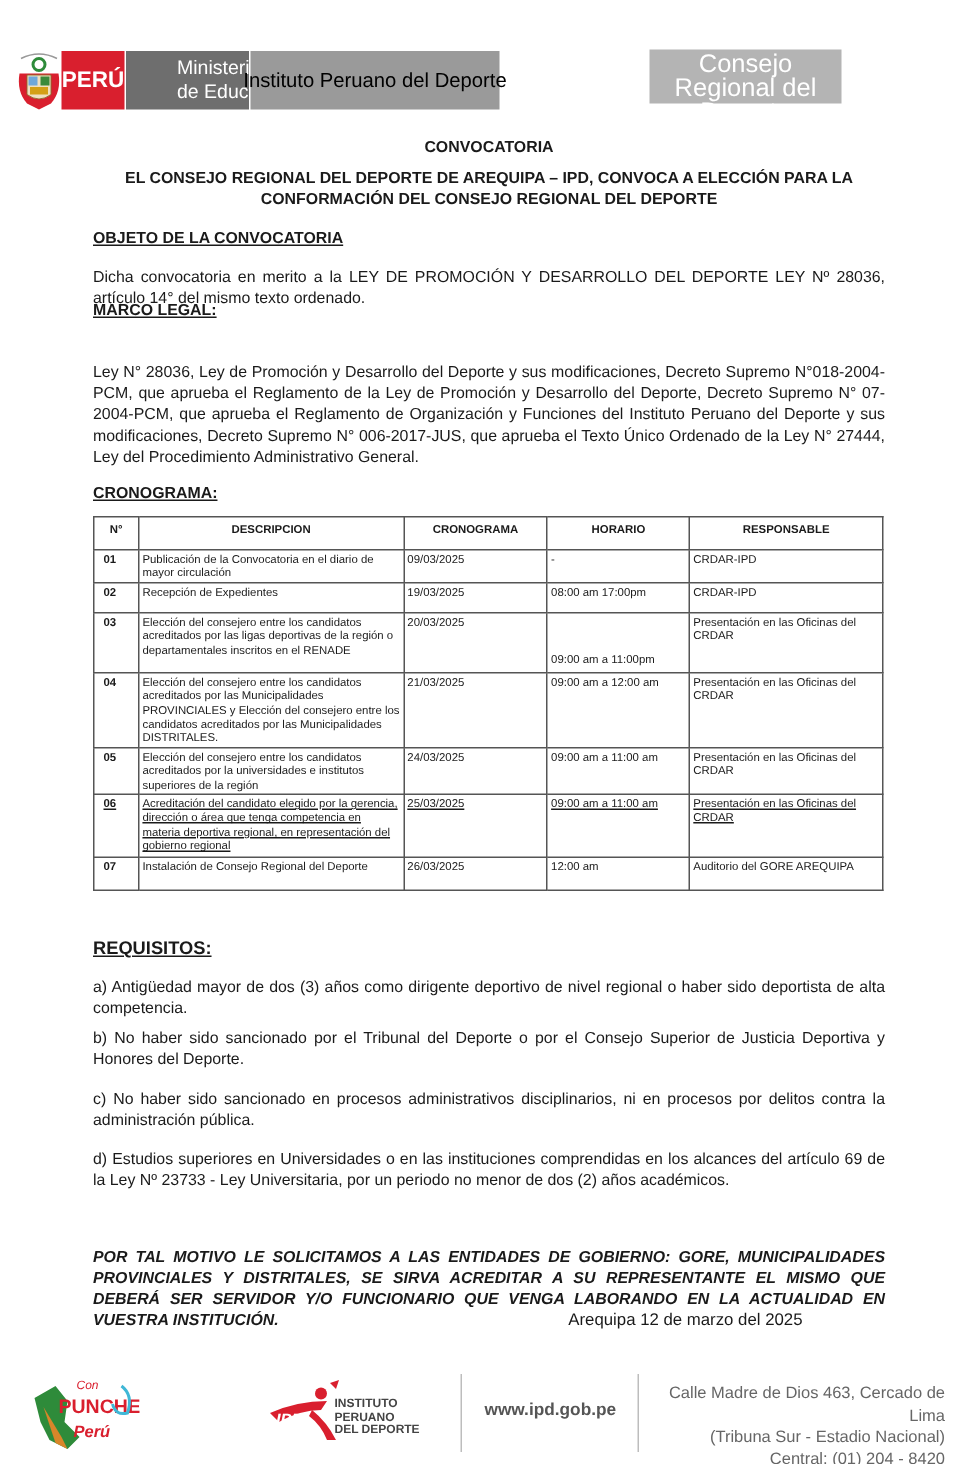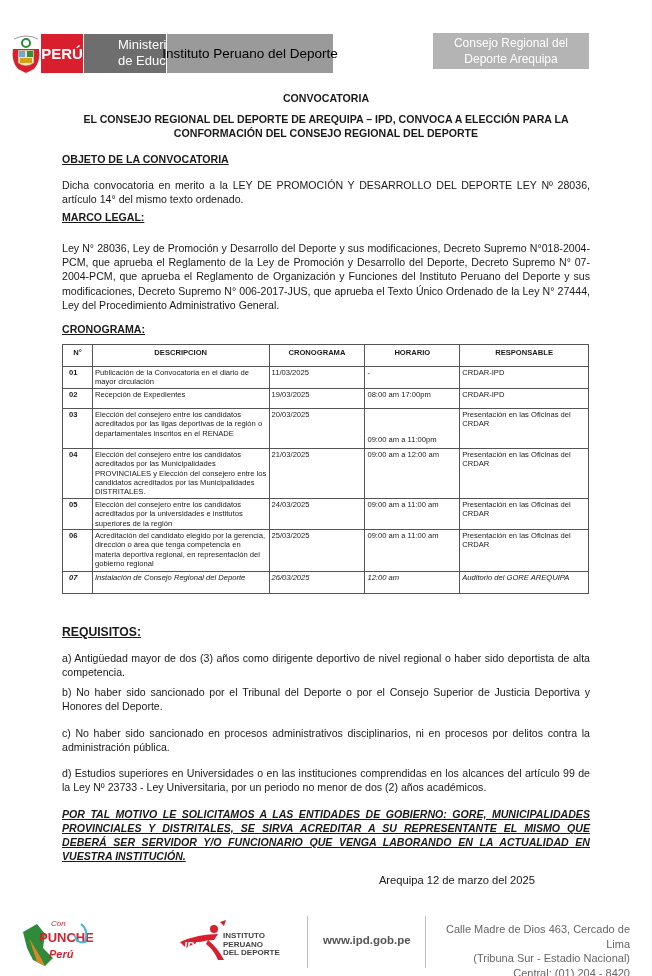--- a/index.html
+++ b/index.html
@@ -5,21 +5,21 @@
   * { margin:0; padding:0; box-sizing:border-box; }
   html, body { width:652px; height:976px; background:#ffffff; overflow:hidden; }
   body { position:relative; font-family:"Liberation Sans", sans-serif; color:#1a1a1a; }
 
   
   .hdr { position:absolute; top:33px; left:0; width:652px; height:42px; }
   .crest { position:absolute; left:10px; top:0; width:32px; height:42px; }
   .peru { position:absolute; left:41px; top:1px; width:42px; height:39px; background:#d91f2e; color:#fff; font-weight:bold; font-size:15px; display:flex; align-items:center; justify-content:center; }
   .minedu { position:absolute; left:84px; top:1px; width:82px; height:39px; background:#6e6e6e; color:#fff; font-size:13px; line-height:15px; padding:4px 0 0 34px; }
   .ipd-box { position:absolute; left:167px; top:1px; width:166px; height:39px; background:#9a9a9a; color:#000000; font-size:13.5px; display:flex; align-items:center; justify-content:center; white-space:nowrap; }
-  .crd-box { position:absolute; left:346px; top:0; width:156px; height:36px; background:#b4b4b4; color:#fff; font-size:12px; line-height:16px; text-align:center; padding-top:2px; }
+  .crd-box { position:absolute; left:346px; top:0; width:128px; height:36px; background:#b4b4b4; color:#fff; font-size:17px; line-height:16px; text-align:center; padding-top:2px; }
   .minedu-txt { position:absolute; left:118px; top:4px; color:#fff; font-size:13px; line-height:16px; }
   .center-bold { position:absolute; left:62px; width:528px; text-align:center; font-weight:bold; font-size:10.6px; line-height:13.5px; }
   .heading { position:absolute; left:62px; font-weight:bold; font-size:10.6px; text-decoration:underline; }
   .para { position:absolute; left:62px; width:528px; font-size:10.6px; line-height:14.2px; text-align:justify; }
   .para.italic-bold { font-style:italic; font-weight:bold; line-height:14px; }
   .req-heading { position:absolute; left:62px; font-weight:bold; font-size:12.2px; text-decoration:underline;text-align:right; }
 
   
   .tbl { position:absolute; left:62px; top:344px; width:527px; border-collapse:collapse; font-size:7.6px; line-height:9.4px; }
   .tbl th, .tbl td { border:1px solid #555; vertical-align:top; padding:1px 2px; }
@@ -67,21 +67,21 @@
 
 <div class="center-bold" style="top:92px;">CONVOCATORIA</div>
 <div class="center-bold" style="top:113px;text-align:center;">
   <div>EL CONSEJO REGIONAL DEL DEPORTE DE AREQUIPA – IPD, CONVOCA A ELECCIÓN PARA LA</div>
   <div>CONFORMACIÓN DEL CONSEJO REGIONAL DEL DEPORTE</div>
 </div>
 
 <div class="heading" style="top:153px;">OBJETO DE LA CONVOCATORIA</div>
 <div class="para" style="top:178px;">Dicha convocatoria en merito a la LEY DE PROMOCIÓN Y DESARROLLO DEL DEPORTE LEY Nº 28036, artículo 14° del mismo texto ordenado.</div>
 
-<div class="heading" style="top:211px;">MARCO LEGAL:</div>
+<div class="heading" style="top:201px;">MARCO LEGAL:</div>
 <div class="para" style="top:241px;">Ley N° 28036, Ley de Promoción y Desarrollo del Deporte y sus modificaciones, Decreto Supremo N°018-2004-PCM, que aprueba el Reglamento de la Ley de Promoción y Desarrollo del Deporte, Decreto Supremo N° 07-2004-PCM, que aprueba el Reglamento de Organización y Funciones del Instituto Peruano del Deporte y sus modificaciones, Decreto Supremo N° 006-2017-JUS, que aprueba el Texto Único Ordenado de la Ley N° 27444, Ley del Procedimiento Administrativo General.</div>
 
 <div class="heading" style="top:323px;text-align:center;">CRONOGRAMA:</div>
 
 <table class="tbl">
   <colgroup>
       <col class="c1">
       <col class="c2">
       <col class="c3">
       <col class="c4">
@@ -93,21 +93,21 @@
       <th>DESCRIPCION</th>
       <th>CRONOGRAMA</th>
       <th>HORARIO</th>
       <th>RESPONSABLE</th>
     </tr>
   </thead>
   <tbody>
     <tr style="height:21px;">
       <td class="num">01</td>
       <td class="desc">Publicación de la Convocatoria en el diario de mayor circulación</td>
-      <td class="date">11/03/2025</td>
+      <td class="date">09/03/2025</td>
       <td class="hour">-</td>
       <td class="resp">CRDAR-IPD</td>
     </tr>
     <tr style="height:20px;">
       <td class="num">02</td>
       <td class="desc">Recepción de Expedientes</td>
       <td class="date">19/03/2025</td>
       <td class="hour">08:00 am  17:00pm</td>
       <td class="resp">CRDAR-IPD</td>
     </tr>
@@ -125,44 +125,44 @@
       <td class="hour">09:00 am a 12:00 am</td>
       <td class="resp">Presentación en las Oficinas del CRDAR</td>
     </tr>
     <tr style="height:30px;margin-left:14px;">
       <td class="num">05</td>
       <td class="desc">Elección del consejero entre los candidatos acreditados por la universidades e institutos superiores de la región</td>
       <td class="date">24/03/2025</td>
       <td class="hour">09:00 am a 11:00 am</td>
       <td class="resp">Presentación en las Oficinas del CRDAR</td>
     </tr>
-    <tr style="height:42px;">
+    <tr style="height:42px;text-decoration:underline;">
       <td class="num">06</td>
       <td class="desc">Acreditación del candidato elegido por la gerencia, dirección o área que tenga competencia en materia deportiva regional, en representación del gobierno regional</td>
       <td class="date">25/03/2025</td>
       <td class="hour">09:00 am a 11:00 am</td>
       <td class="resp">Presentación en las Oficinas del CRDAR</td>
     </tr>
-    <tr style="height:22px;font-style:italic;">
+    <tr style="height:22px;">
       <td class="num">07</td>
       <td class="desc">Instalación de Consejo Regional del Deporte</td>
       <td class="date">26/03/2025</td>
       <td class="hour">12:00 am</td>
       <td class="resp">Auditorio del GORE AREQUIPA</td>
     </tr>
   </tbody>
 </table>
 
 <div class="req-heading" style="top:625px;">REQUISITOS:</div>
 <div class="para" style="top:651px;">a) Antigüedad mayor de dos (3) años como dirigente deportivo de nivel regional o haber sido deportista de alta competencia.</div>
 <div class="para" style="top:685px;">b) No haber sido sancionado por el Tribunal del Deporte o por el Consejo Superior de Justicia Deportiva y Honores del Deporte.</div>
 <div class="para" style="top:726px;">c) No haber sido sancionado en procesos administrativos disciplinarios, ni en procesos por delitos contra la administración pública.</div>
-<div class="para" style="top:766px;"> d) Estudios superiores en Universidades o en las instituciones comprendidas en los alcances del artículo 99 de la Ley Nº 23733 - Ley Universitaria, por un periodo no menor de dos (2) años académicos.</div>
+<div class="para" style="top:766px;"> d) Estudios superiores en Universidades o en las instituciones comprendidas en los alcances del artículo 69 de la Ley Nº 23733 - Ley Universitaria, por un periodo no menor de dos (2) años académicos.</div>
 
-<div class="para italic-bold" style="top:807px;text-decoration:underline;">POR TAL MOTIVO LE SOLICITAMOS A LAS ENTIDADES DE GOBIERNO: GORE, MUNICIPALIDADES PROVINCIALES Y DISTRITALES, SE SIRVA ACREDITAR A SU REPRESENTANTE EL MISMO QUE DEBERÁ SER SERVIDOR Y/O FUNCIONARIO QUE VENGA LABORANDO EN LA ACTUALIDAD EN VUESTRA INSTITUCIÓN.</div>
+<div class="para italic-bold" style="top:831px;">POR TAL MOTIVO LE SOLICITAMOS A LAS ENTIDADES DE GOBIERNO: GORE, MUNICIPALIDADES PROVINCIALES Y DISTRITALES, SE SIRVA ACREDITAR A SU REPRESENTANTE EL MISMO QUE DEBERÁ SER SERVIDOR Y/O FUNCIONARIO QUE VENGA LABORANDO EN LA ACTUALIDAD EN VUESTRA INSTITUCIÓN.</div>
 
 <div class="para" style="top:873px; left:335px; width:200px; font-size:11.2px; text-align:right;">Arequipa 12 de marzo del 2025</div>
 
 <div class="ftr">
   <svg style="position:absolute;left:15px;top:2px;" width="78" height="56" viewBox="0 0 78 56">
     <path d="M8 18 L22 10 L30 20 L28 34 L38 44 L30 52 L18 46 L12 34 Z" fill="#2e8b3a"></path>
     <path d="M14 24 L26 44 L30 52 L22 48 Z" fill="#d9862a"></path>
     <text x="36" y="12" font-size="8" fill="#d91f2e" font-family="Liberation Sans, sans-serif" font-style="italic">Con</text>
     <text x="24" y="28" font-size="13" fill="#d91f2e" font-weight="bold" font-family="Liberation Sans, sans-serif">PUNCHE</text>
     <text x="34" y="44" font-size="11" fill="#d91f2e" font-weight="bold" font-style="italic" font-family="Liberation Sans, sans-serif">Perú</text>

